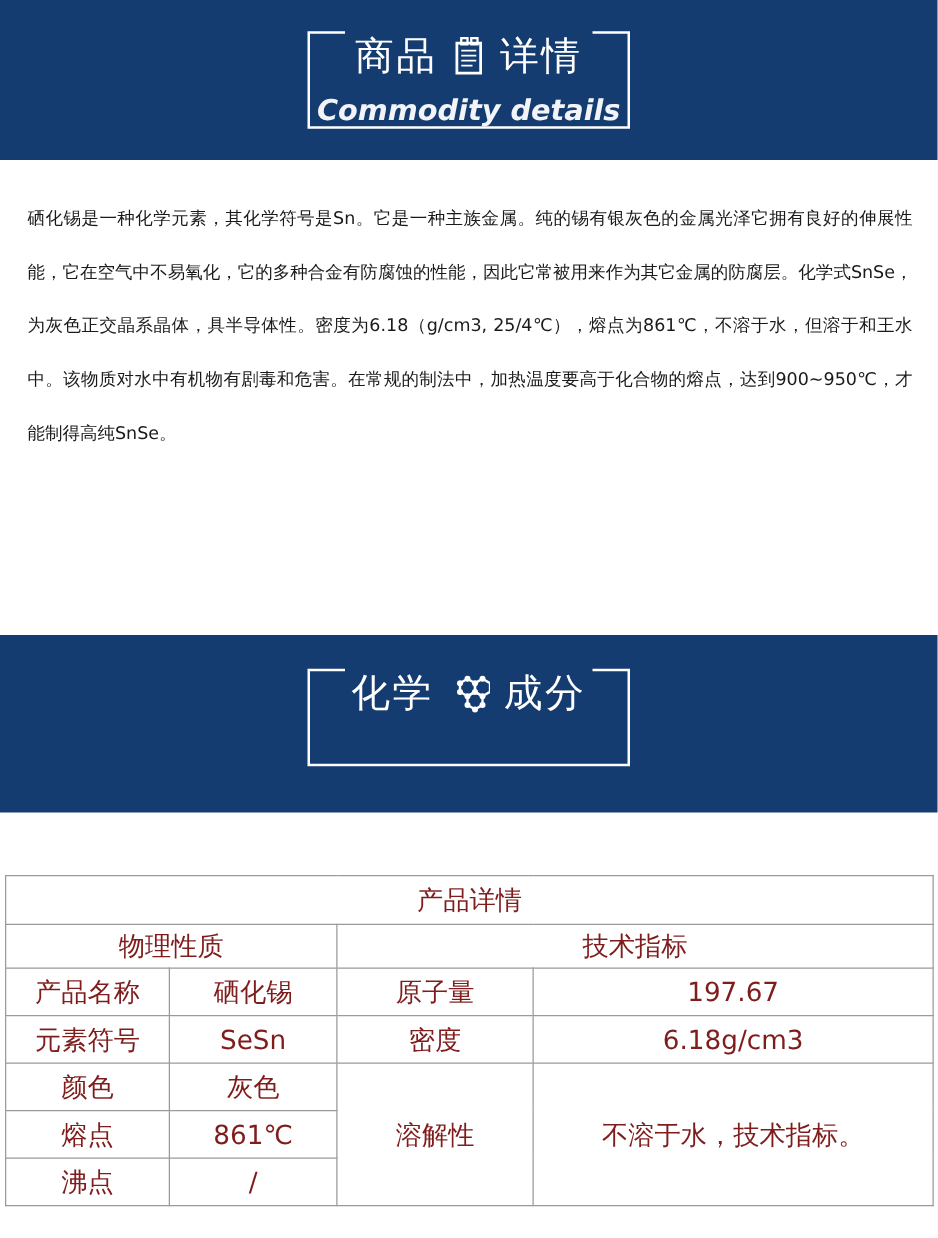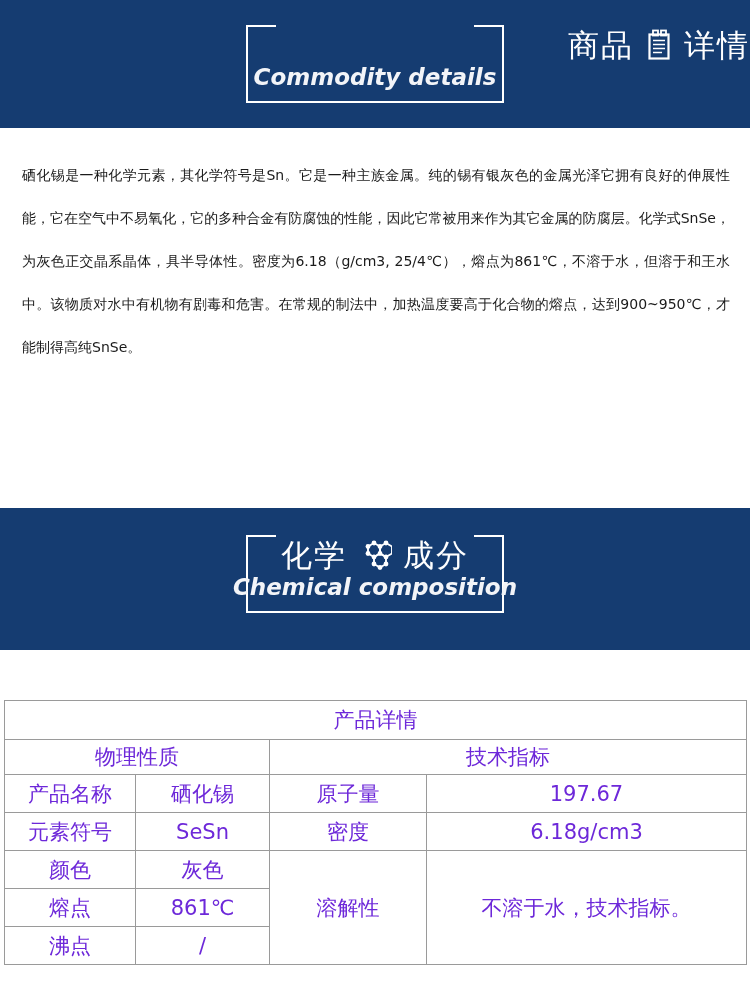--- a/index.html
+++ b/index.html
@@ -62,36 +62,37 @@
     color: #ffffff;
     font-size: 31px;
     line-height: 36px;
     letter-spacing: 1px;
     white-space: nowrap;
     display: flex;
     align-items: center;
     justify-content: center;
     gap: 11px;
   }
-  #banner-commodity .banner-title { top: 27px; justify-content: flex-end; }
+  #banner-commodity .banner-title { top: 27px; }
   #banner-chemical  .banner-title { top: 29px; }
 
   .title-cn { font-size: 31px; letter-spacing: 2px; }
 
   .banner-sub {
     position: absolute;
     left: 0;
     width: 750px;
     text-align: center;
     color: #f2f4f8;
     font-style: italic;
     font-weight: bold;
     font-size: 23px;
     line-height: 28px;
     white-space: nowrap;
+    margin-top: 12px;
   }
   #banner-commodity .banner-sub { top: 63px; }
   #banner-chemical  .banner-sub { top: 65px; }
 
   .icon-svg { display: block; }
 
   
   .body-copy {
     position: absolute;
     top: 154px;
@@ -111,21 +112,21 @@
     top: 700px;
     left: 4px;
     width: 742px;
     border-collapse: collapse;
     table-layout: fixed;
   }
   .spec-table td {
     border: 1px solid #9a9a9a;
     text-align: center;
     vertical-align: middle;
-    color: #6d28d9;
+    color: #7f1d1d;
     font-size: 21px;
     padding: 0;
     height: 37px;
   }
   .col-a { width: 131px; }
   .col-b { width: 134px; }
   .col-c { width: 157px; }
   .col-d { width: 320px; }
   .row-title td { height: 38px; }
   .row-head td  { height: 34px; margin-top: 14px; }
@@ -183,21 +184,20 @@
             <circle cx="22" cy="14.5" r="2.4"></circle>
             <circle cx="28" cy="18" r="2.4"></circle>
             <circle cx="22" cy="28.5" r="2.4"></circle>
             <circle cx="16" cy="25" r="2.4"></circle>
             <circle cx="28" cy="25" r="2.4"></circle>
           </g>
         </svg>
       </span>
       <span class="title-cn">成分</span>
     </div>
-    <div class="banner-sub">Chemical composition</div>
   </div>
 
   <table class="spec-table">
     <colgroup>
       <col class="col-a">
         <col class="col-b">
         <col class="col-c">
         <col class="col-d">
     </colgroup>
     <tbody>

